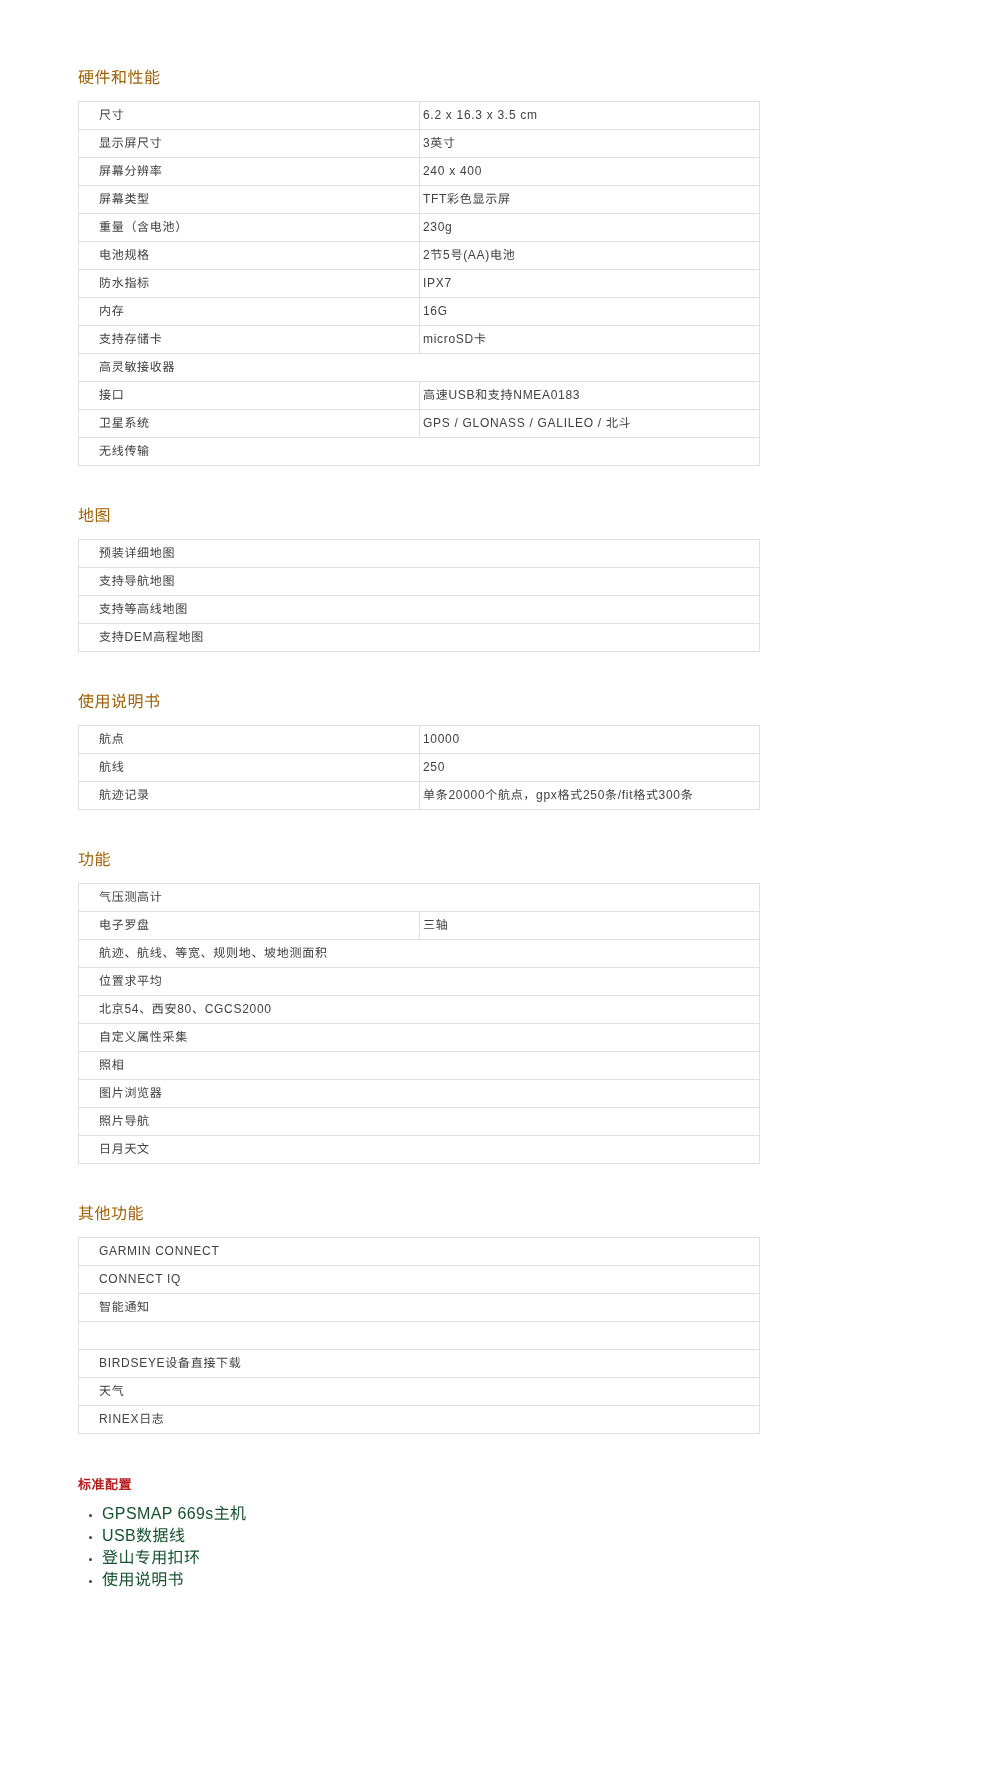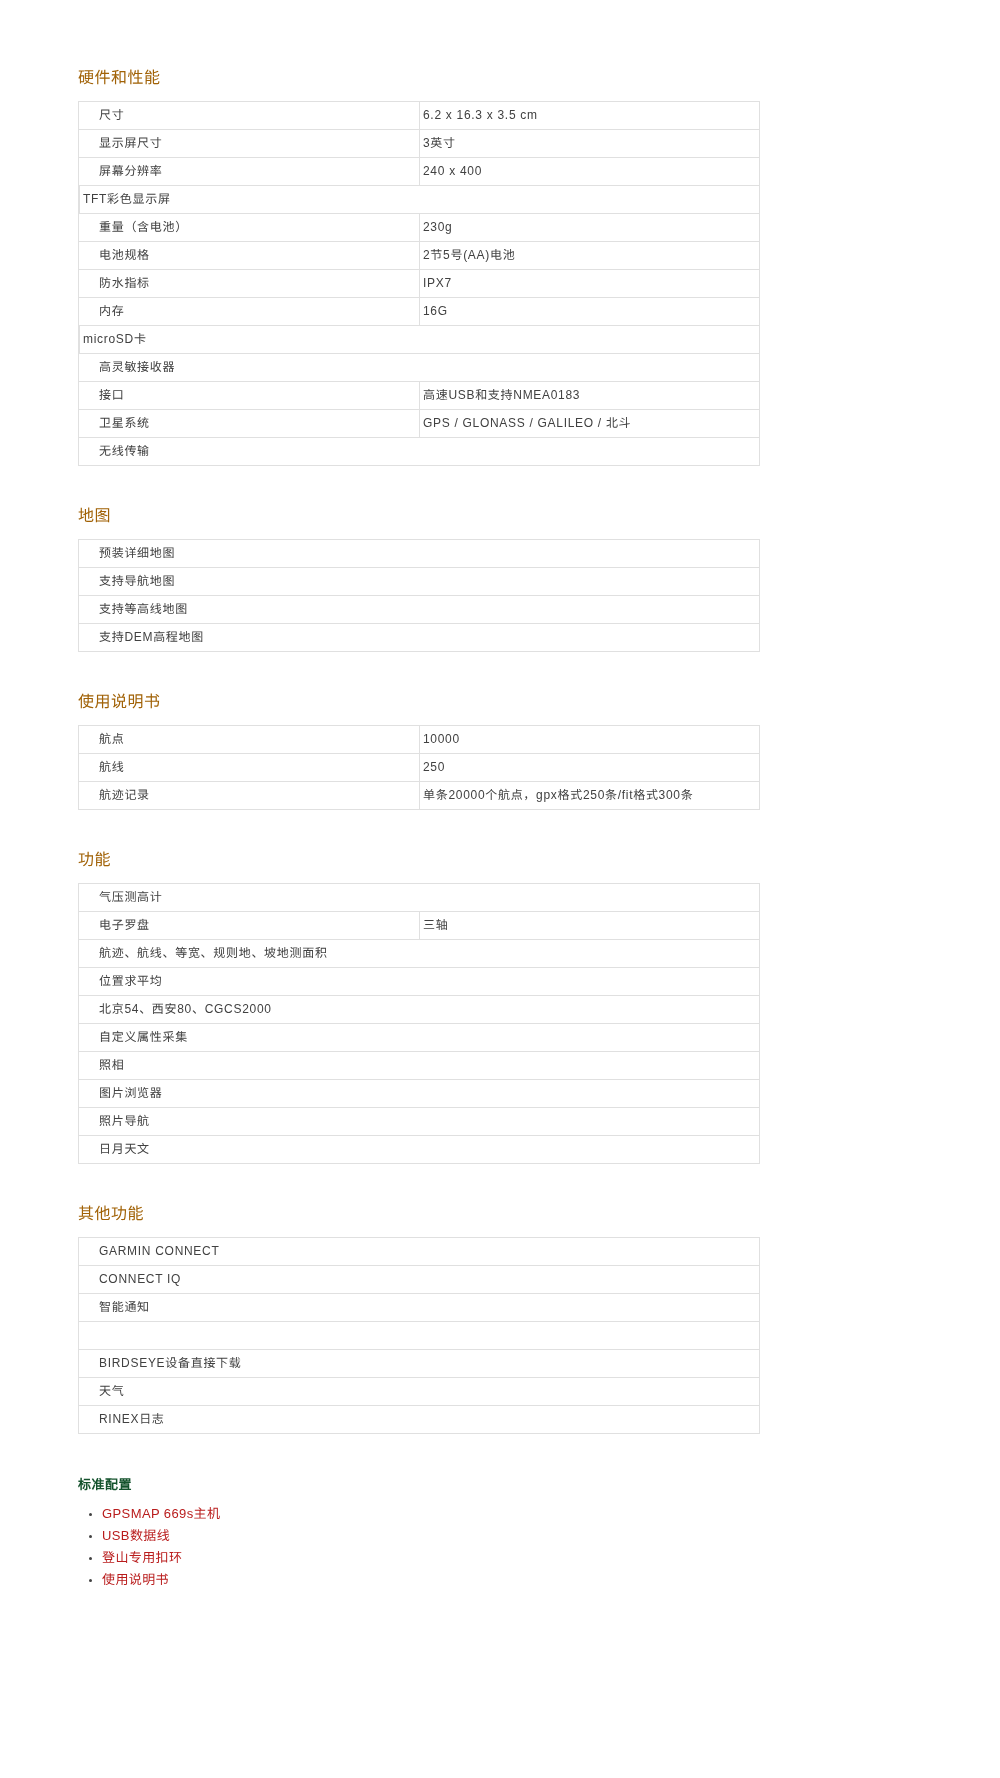--- a/index.html
+++ b/index.html
@@ -54,31 +54,31 @@
     border-left: 1px solid #e0e0e0;
     padding-left: 3px;
     padding-right: 8px;
   }
   .package {
     margin-top: 40px;
   }
   h3.package-title {
     font-size: 13px;
     font-weight: 700;
-    color: #14532d;
+    color: #b91c1c;
     letter-spacing: 0.5px;
     margin-bottom: 12px;
   }
   ul.package-list {
     list-style: disc;
     padding-left: 24px;
   }
   ul.package-list li {
-    font-size: 13px;
-    color: #b91c1c;
+    font-size: 16px;
+    color: #14532d;
     letter-spacing: 0.4px;
     line-height: 17px;
     margin-bottom: 5px;
   }
   ul.package-list li::marker {
     color: #414141;
     font-size: 10px;
   }
 </style>
 </head>
@@ -94,39 +94,41 @@
         </div>
         <div class="spec-row">
           <div class="spec-cell label">显示屏尺寸</div>
           <div class="spec-cell value">3英寸</div>
         </div>
         <div class="spec-row">
           <div class="spec-cell label">屏幕分辨率</div>
           <div class="spec-cell value">240 x 400</div>
         </div>
         <div class="spec-row">
+          <div class="spec-cell label">屏幕类型</div>
           <div class="spec-cell value">TFT彩色显示屏</div>
         </div>
         <div class="spec-row">
           <div class="spec-cell label">重量（含电池）</div>
           <div class="spec-cell value">230g</div>
         </div>
         <div class="spec-row">
           <div class="spec-cell label">电池规格</div>
           <div class="spec-cell value">2节5号(AA)电池</div>
         </div>
         <div class="spec-row">
           <div class="spec-cell label">防水指标</div>
           <div class="spec-cell value">IPX7</div>
         </div>
         <div class="spec-row">
           <div class="spec-cell label">内存</div>
           <div class="spec-cell value">16G</div>
         </div>
         <div class="spec-row">
+          <div class="spec-cell label">支持存储卡</div>
           <div class="spec-cell value">microSD卡</div>
         </div>
         <div class="spec-row">
           <div class="spec-cell label">高灵敏接收器</div>
           <div class="spec-cell value"></div>
         </div>
         <div class="spec-row">
           <div class="spec-cell label">接口</div>
           <div class="spec-cell value">高速USB和支持NMEA0183</div>
         </div>

